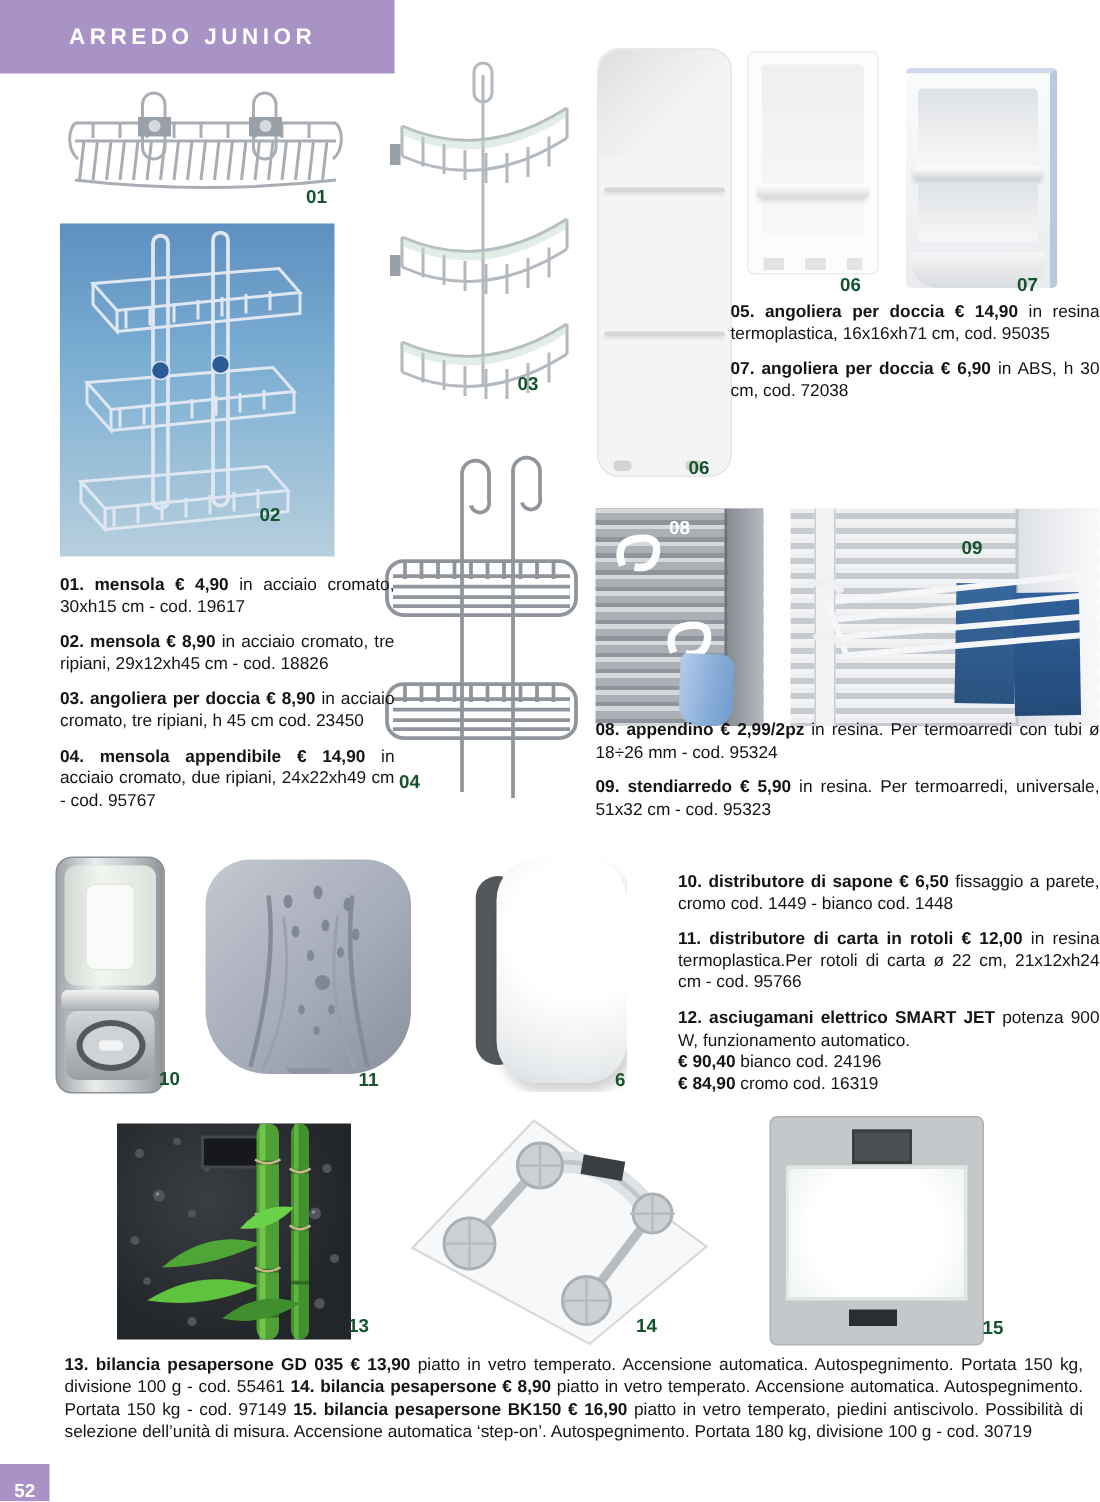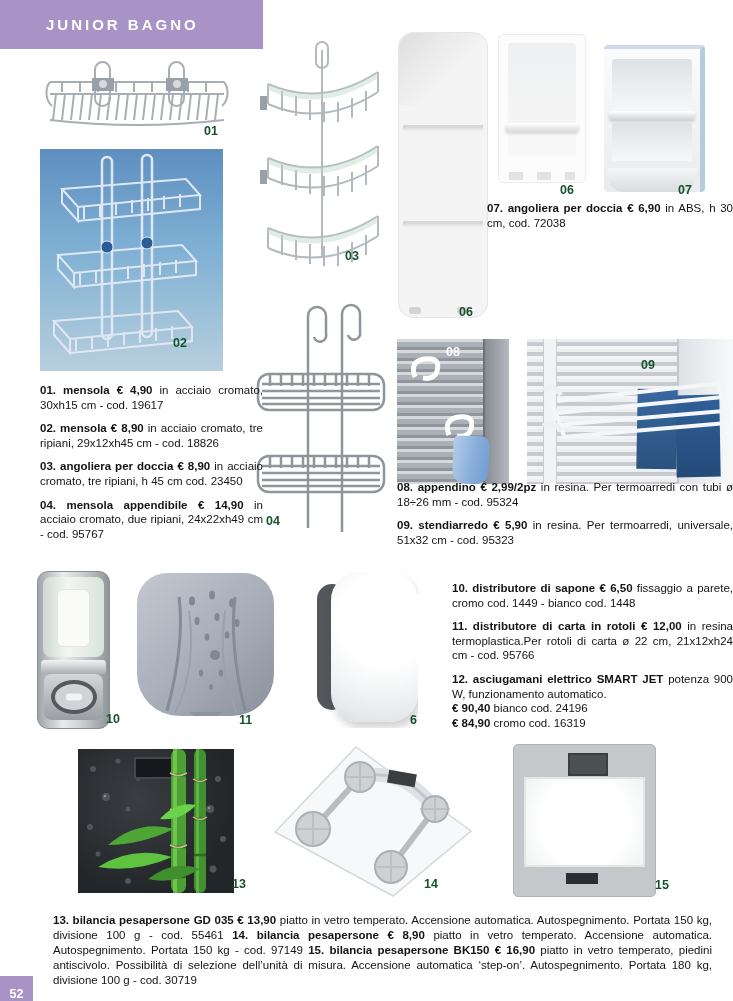--- a/index.html
+++ b/index.html
@@ -71,21 +71,21 @@
   .img15 .glass{position:absolute;left:10px;top:32px;width:117px;height:86px;border:2px solid #dfe8e3;
         background:radial-gradient(circle at 50% 50%,#ffffff 60%,#eef4f0);}
   .img15 .logo{position:absolute;left:52px;top:128px;width:32px;height:11px;background:#2b2e30;}
 </style>
 </head>
 <body>
 
 <div id="canvas">
 
   <div class="abs header-bar">
-    <span class="header-title">JUNIOR BAGNO</span>
+    <span class="header-title">ARREDO JUNIOR</span>
   </div>
 
   <svg class="abs" style="left:42px;top:58px" width="190" height="80" viewBox="0 0 190 80">
     <g fill="none" stroke="#a9aeb4" stroke-width="2">
       <rect x="53" y="4" width="15" height="44" rx="7.5"></rect>
       <rect x="127" y="4" width="15" height="44" rx="7.5"></rect>
       <path d="M8,24 H182 M8,36 H182"></path>
       <path d="M8,24 C3,30 3,42 10,48 M182,24 c5,6 5,18 -2,24"></path>
       <path d="M20,24 v10 M38,24 v10 M56,24 v10 M74,24 v10 M92,24 v10 M110,24 v10 M128,24 v10 M146,24 v10 M164,24 v10"></path>
       <path d="M14,36 l-3,26 M23,36 l-3,26 M32,36 l-3,26 M41,36 l-3,26 M50,36 l-3,26 M59,36 l-3,26 M68,36 l-3,26 M77,36 l-3,26 M86,36 l-3,26 M95,36 l-3,26 M104,36 l-3,26 M113,36 l-3,26 M122,36 l-3,26 M131,36 l-3,26 M140,36 l-3,26 M149,36 l-3,26 M158,36 l-3,26 M167,36 l-3,26 M176,36 l-3,26"></path>
@@ -333,40 +333,41 @@
   <span class="badge" style="left:655px;top:878px">15</span>
 
   <div class="col" style="left:40px;top:383px;width:223px">
     <p><span class="b">01. mensola € 4,90</span> <span>in acciaio cromato, 30xh15 cm - cod. 19617</span></p>
     <p><span class="b">02. mensola € 8,90</span> <span>in acciaio cromato, tre ripiani, 29x12xh45 cm - cod. 18826</span></p>
     <p><span class="b">03. angoliera per doccia € 8,90</span> <span>in acciaio cromato, tre ripiani, h 45 cm cod. 23450</span></p>
     <p><span class="b">04. mensola appendibile € 14,90</span> <span>in acciaio cromato, due ripiani, 24x22xh49 cm - cod. 95767</span></p>
   </div>
 
   <div class="col" style="left:487px;top:201px;width:246px">
+    <p><span class="b">05. angoliera per doccia € 14,90</span> <span>in resina termoplastica, 16x16xh71 cm, cod. 95035</span></p>
     <p><span class="b">07. angoliera per doccia € 6,90</span> <span>in ABS, h 30 cm, cod. 72038</span></p>
   </div>
 
   <div class="col" style="left:397px;top:480px;width:336px">
     <p><span class="b">08. appendino € 2,99/2pz</span> <span>in resina. Per termoarredi con tubi ø 18÷26 mm - cod. 95324</span></p>
     <p><span class="b">09. stendiarredo € 5,90</span> <span>in resina. Per termoarredi, universale, 51x32 cm - cod. 95323</span></p>
   </div>
 
   <div class="col" style="left:452px;top:581px;width:281px">
     <p><span class="b">10. distributore di sapone € 6,50</span> <span>fissaggio a parete, cromo cod. 1449 - bianco cod. 1448</span></p>
     <p><span class="b">11. distributore di carta in rotoli € 12,00</span> <span>in resina termoplastica.Per rotoli di carta ø 22 cm, 21x12xh24 cm - cod. 95766</span></p>
     <p>
       <span class="b">12. asciugamani elettrico SMART JET</span> <span>potenza 900 W,  funzionamento automatico.</span><br>
       <span class="b">€ 90,40</span> <span>bianco cod. 24196</span><br>
       <span class="b">€ 84,90</span> <span>cromo cod. 16319</span>
     </p>
   </div>
 
   <div class="col" style="left:41px;top:901px;width:683px;line-height:15px">
-    <p style="margin:12px">
+    <p style="margin:2px">
       <span class="b">13. bilancia pesapersone GD 035 € 13,90</span><span> piatto in vetro temperato. Accensione automatica. Autospegnimento. Portata 150 kg, divisione 100 g - cod. 55461 </span><span class="b">14. bilancia pesapersone € 8,90</span><span> piatto in vetro temperato. Accensione automatica. Autospegnimento. Portata 150 kg - cod. 97149 </span><span class="b">15. bilancia pesapersone BK150 € 16,90</span><span> piatto in vetro temperato, piedini antiscivolo. Possibilità di selezione dell’unità di misura. Accensione automatica ‘step-on’. Autospegnimento. Portata 180 kg, divisione 100 g - cod. 30719</span>
     </p>
   </div>
 
   <div class="abs pagenum">
     <span>52</span>
   </div>
 
 </div>
 

